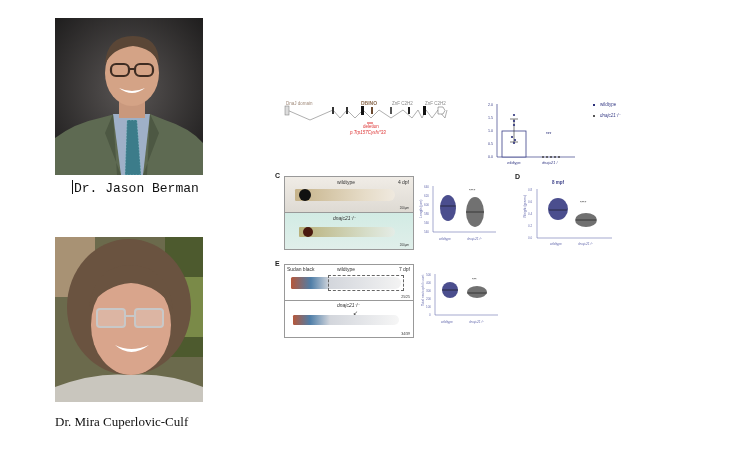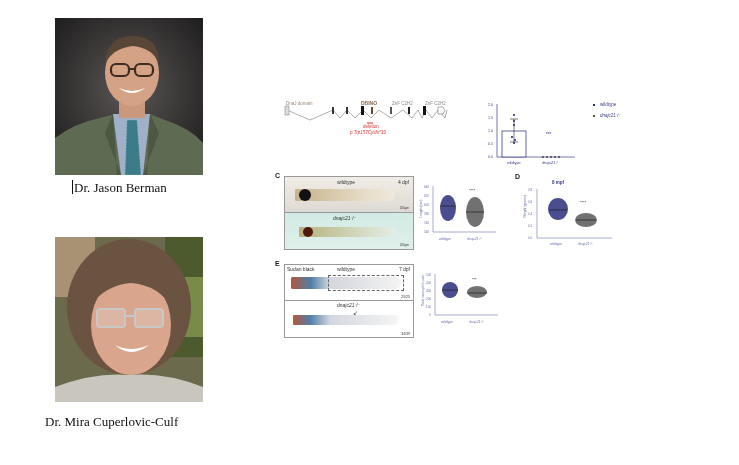--- a/index.html
+++ b/index.html
@@ -42,21 +42,21 @@
 
     <path d="M50 46 Q52 18 78 18 Q104 18 104 46 Q98 30 78 28 Q58 30 50 46 Z" fill="#5a4636"></path>
 
     <rect x="56" y="46" width="18" height="12" rx="5" fill="none" stroke="#3e2c22" stroke-width="2.2"></rect>
     <rect x="80" y="46" width="18" height="12" rx="5" fill="none" stroke="#3e2c22" stroke-width="2.2"></rect>
     <line x1="74" y1="51" x2="80" y2="51" stroke="#3e2c22" stroke-width="2"></line>
 
     <path d="M64 70 Q77 80 90 70 Q77 76 64 70 Z" fill="#ffffff"></path>
   </svg>
 </div>
-<div class="caption" style="left:72px; top:180px;">
+<div class="caption" style="left:72px; top:180px;font-family:Liberation Mono, monospace;">
   <span class="cursor"></span><span>Dr. Jason Berman</span>
 </div>
 
 <div class="photo" style="left:55px; top:237px; width:148px; height:165px;">
   <svg width="148" height="165" viewBox="0 0 148 165">
     <rect width="148" height="165" fill="#6b6a4c"></rect>
     <rect x="0" y="0" width="40" height="60" fill="#a89274"></rect>
     <rect x="110" y="0" width="38" height="120" fill="#4d5a2e"></rect>
     <rect x="120" y="40" width="28" height="60" fill="#7a8a48"></rect>
 
@@ -68,21 +68,21 @@
 
     <path d="M34 70 Q40 28 76 28 Q114 30 118 72 Q104 48 76 46 Q50 48 34 70 Z" fill="#6a5340"></path>
 
     <rect x="42" y="72" width="28" height="18" rx="3" fill="rgba(230,230,230,0.25)" stroke="#c8c8c8" stroke-width="2"></rect>
     <rect x="80" y="72" width="28" height="18" rx="3" fill="rgba(230,230,230,0.25)" stroke="#c8c8c8" stroke-width="2"></rect>
     <line x1="70" y1="79" x2="80" y2="79" stroke="#c8c8c8" stroke-width="2"></line>
 
     <path d="M60 108 Q76 122 94 108 Q76 116 60 108 Z" fill="#ffffff"></path>
   </svg>
 </div>
-<div class="caption" style="left:45px; top:414px;">
+<div class="caption" style="left:55px; top:414px;">
   <span>Dr. Mira Cuperlovic-Culf</span>
 </div>
 
 <div class="fig" style="left:275px; top:80px; width:360px; height:260px;">
 
   <svg class="abs" style="left:0; top:0;" width="200" height="80" viewBox="0 0 200 80">
     <text x="11" y="25" font-size="4.5" fill="#a08a7a">DnaJ domain</text>
     <text x="86" y="25" font-size="5" font-weight="bold" fill="#8b6a4e">DBINO</text>
     <text x="117" y="25" font-size="4.5" fill="#8a8a8a">ZnF C2H2</text>
     <text x="150" y="25" font-size="4.5" fill="#8a8a8a">ZnF C2H2</text>

